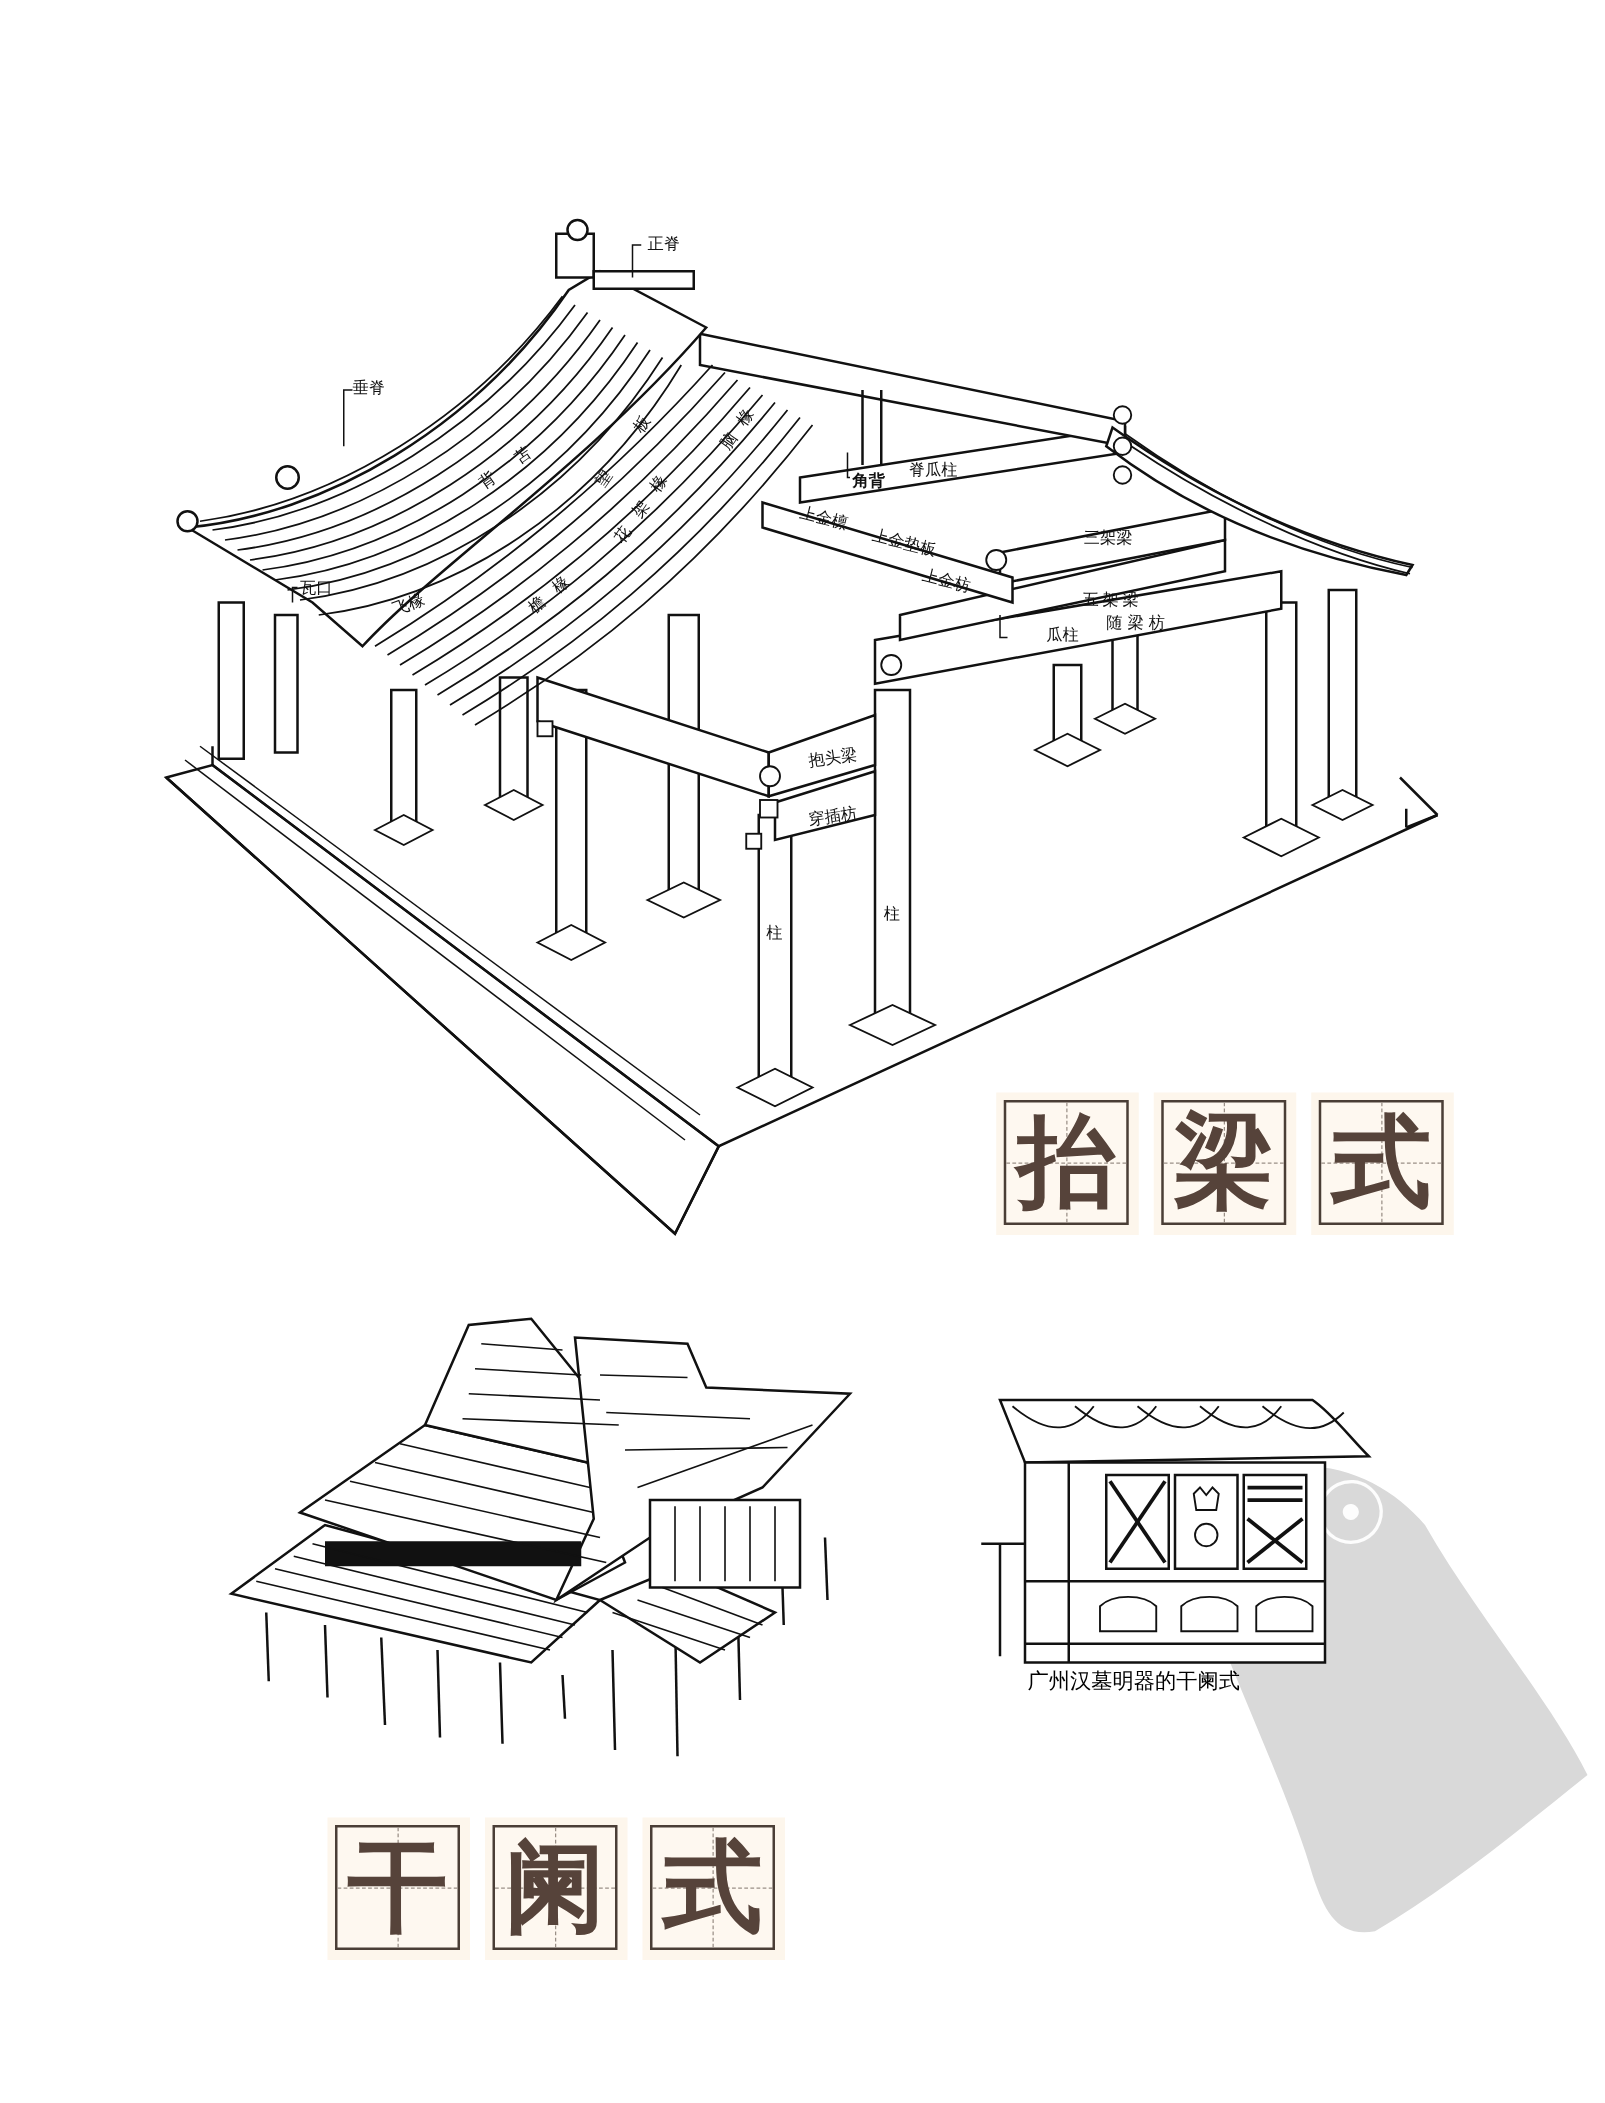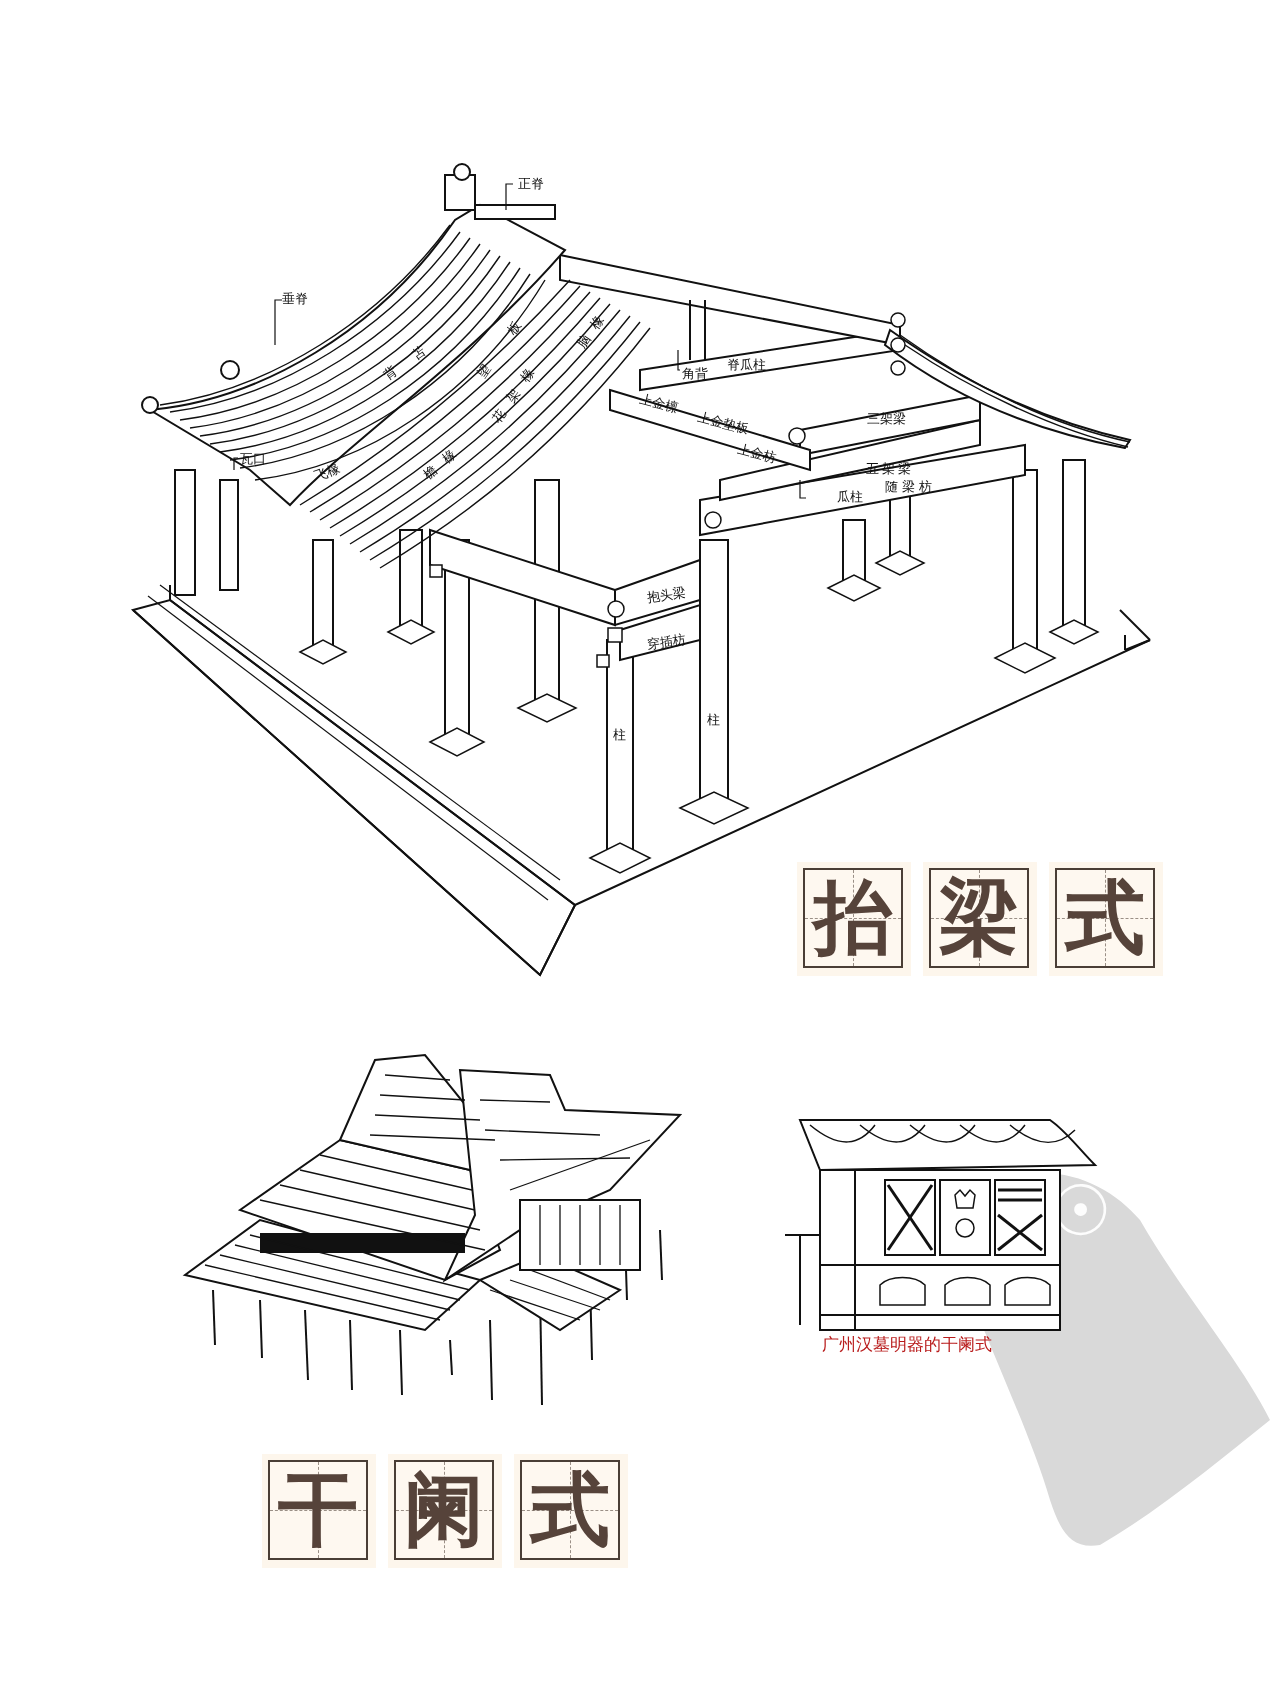--- a/index.html
+++ b/index.html
@@ -10,28 +10,28 @@
   .lbl { position: absolute; font-size: 13px; color: #111; white-space: nowrap; line-height: 1; }
   .lbl-rot { transform-origin: left center; }
   .title-group { position: absolute; display: flex; gap: 12px; }
   .tile { width: 102px; height: 102px; background: #fdf6ec; padding: 6px; box-sizing: content-box; }
   .tile-inner { width: 100px; height: 100px; border: 2px solid #4a3e36; box-sizing: border-box; position: relative;
                 background: #fef8f0; display: flex; align-items: center; justify-content: center; }
   .tile-inner::before { content: ""; position: absolute; left: 50%; top: 0; bottom: 0; border-left: 1px dashed #9a8f86; }
   .tile-inner::after { content: ""; position: absolute; top: 50%; left: 0; right: 0; border-top: 1px dashed #9a8f86; }
   .tile-char { position: relative; z-index: 1; font-family: "DejaVu Sans", sans-serif; font-weight: bold;
                font-size: 80px; color: #56433a; line-height: 1; }
-  .caption { position: absolute; font-family: "DejaVu Sans", sans-serif; font-size: 17px; color: #b91c1c; }
+  .caption { position: absolute; font-family: "DejaVu Sans", sans-serif; font-size: 17px; color: #000000; }
   .stamp { position: absolute; }
   .stamp-char { position: absolute; font-family: "DejaVu Serif", serif; font-size: 70px; color: #ffffff; opacity: 0.95; }
 </style>
 </head>
 <body>
 
-<div class="abs" style="left:0;top:0;width:1284px;height:980px;">
+<div class="abs" style="left:0;top:12px;width:1284px;height:980px;">
   <svg width="1284" height="980">
     <g fill="none" stroke="#111" stroke-width="2">
 
       <polygon points="133,610 170,600 575,905 540,975" fill="#fff"></polygon>
       <polyline points="170,600 575,905 1150,640"></polyline>
       <polyline points="133,610 540,975 575,905"></polyline>
       <line x1="170" y1="600" x2="170" y2="585"></line>
       <line x1="1150" y1="640" x2="1120" y2="610"></line>
       <line x1="1150" y1="640" x2="1125" y2="650"></line>
       <line x1="1125" y1="650" x2="1125" y2="635"></line>
@@ -138,21 +138,21 @@
 
   <span class="lbl" style="left:518px;top:177px;">正脊</span>
   <span class="lbl" style="left:282px;top:292px;">垂脊</span>
   <span class="lbl" style="left:240px;top:452px;">瓦口</span>
   <span class="lbl lbl-rot" style="left:315px;top:470px;transform:rotate(-20deg);">飞椽</span>
   <span class="lbl lbl-rot" style="left:385px;top:370px;letter-spacing:22px;transform:rotate(-35deg);">背苫</span>
   <span class="lbl lbl-rot" style="left:480px;top:370px;letter-spacing:40px;transform:rotate(-55deg);">望板</span>
   <span class="lbl lbl-rot" style="left:425px;top:470px;letter-spacing:12px;transform:rotate(-40deg);">檐椽</span>
   <span class="lbl lbl-rot" style="left:495px;top:415px;letter-spacing:12px;transform:rotate(-55deg);">花架椽</span>
   <span class="lbl lbl-rot" style="left:580px;top:340px;letter-spacing:10px;transform:rotate(-55deg);">脑椽</span>
-  <span class="lbl" style="left:682px;top:367px;">角背</span>
+  <span class="lbl" style="left:682px;top:367px;font-weight:bold;">角背</span>
   <span class="lbl" style="left:727px;top:358px;">脊瓜柱</span>
   <span class="lbl lbl-rot" style="left:640px;top:392px;transform:rotate(14deg);">上金檩</span>
   <span class="lbl lbl-rot" style="left:698px;top:410px;transform:rotate(14deg);">上金垫板</span>
   <span class="lbl lbl-rot" style="left:738px;top:442px;transform:rotate(14deg);">上金枋</span>
   <span class="lbl" style="left:867px;top:412px;">三架梁</span>
   <span class="lbl" style="left:866px;top:462px;letter-spacing:3px;text-align:center;">五架梁</span>
   <span class="lbl" style="left:810px;top:490px;margin-left:27px;">瓜柱</span>
   <span class="lbl" style="left:885px;top:480px;letter-spacing:4px;">随梁枋</span>
   <span class="lbl lbl-rot" style="left:647px;top:591px;transform:rotate(-8deg);">抱头梁</span>
   <span class="lbl lbl-rot" style="left:647px;top:638px;transform:rotate(-8deg);">穿插枋</span>

